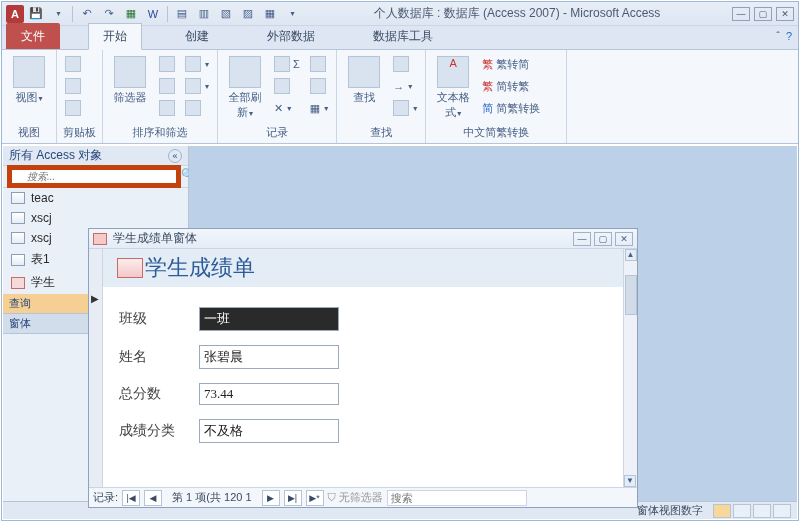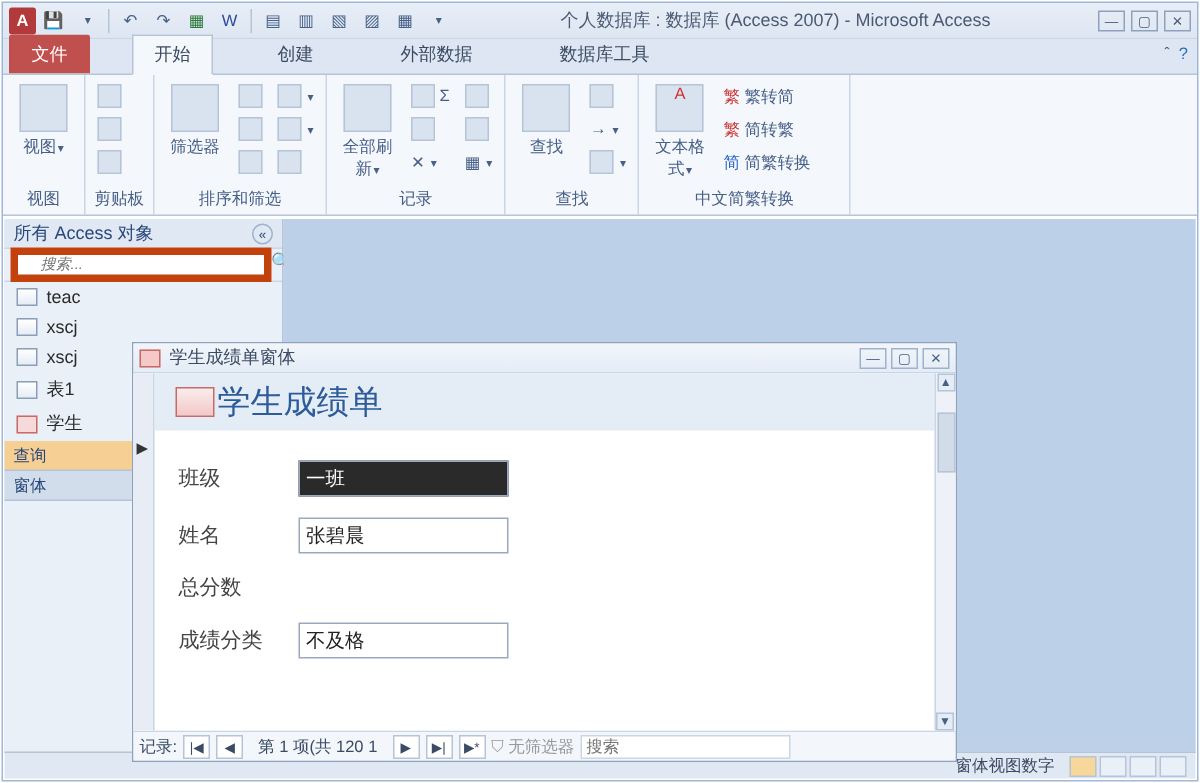--- a/index.html
+++ b/index.html
@@ -318,20 +318,21 @@
       <div class="field-row">
         <div class="flab">班级</div>
         <div class="fval sel">一班</div>
       </div>
       <div class="field-row">
         <div class="flab">姓名</div>
         <div class="fval">张碧晨</div>
       </div>
       <div class="field-row">
         <div class="flab">总分数</div>
+        <div class="fval">73.44</div>
       </div>
       <div class="field-row">
         <div class="flab">成绩分类</div>
         <div class="fval">不及格</div>
       </div>
     </div>
     <div class="sub-scroll">
       <div class="arrow">▲</div>
       <div class="thumb"></div>
       <div class="arrow" style="position:absolute;bottom:0;left:0">▼</div>

